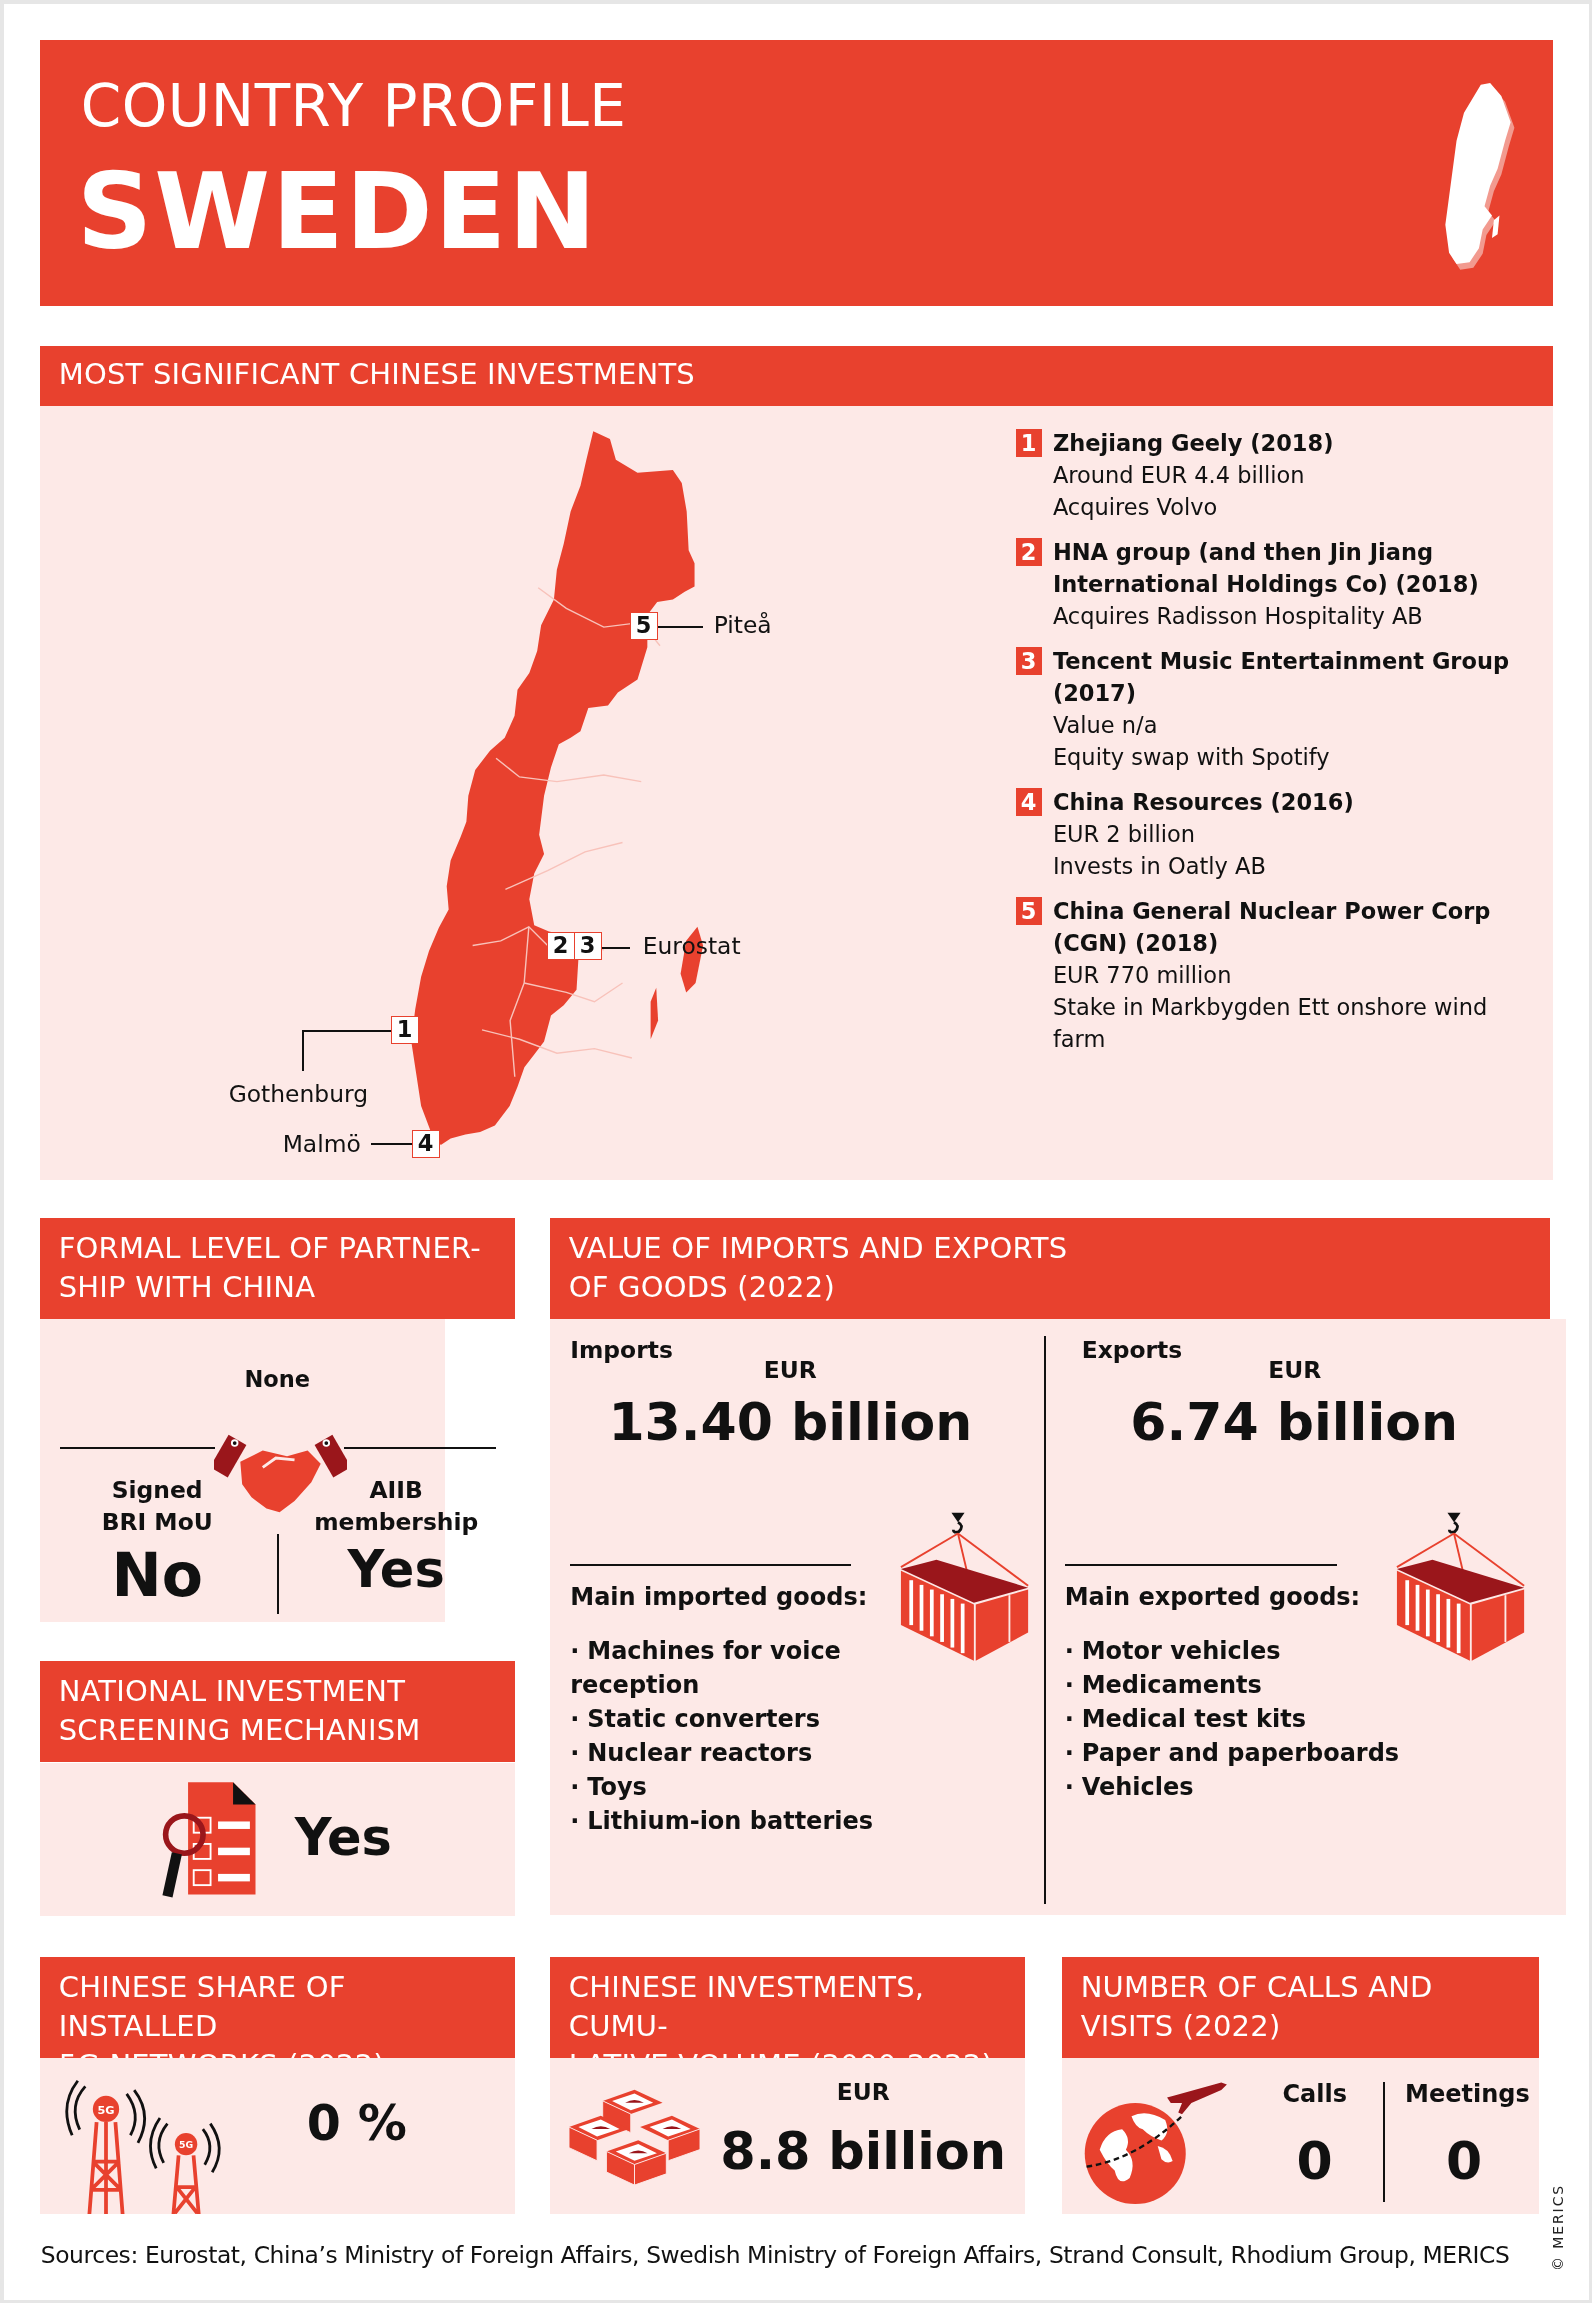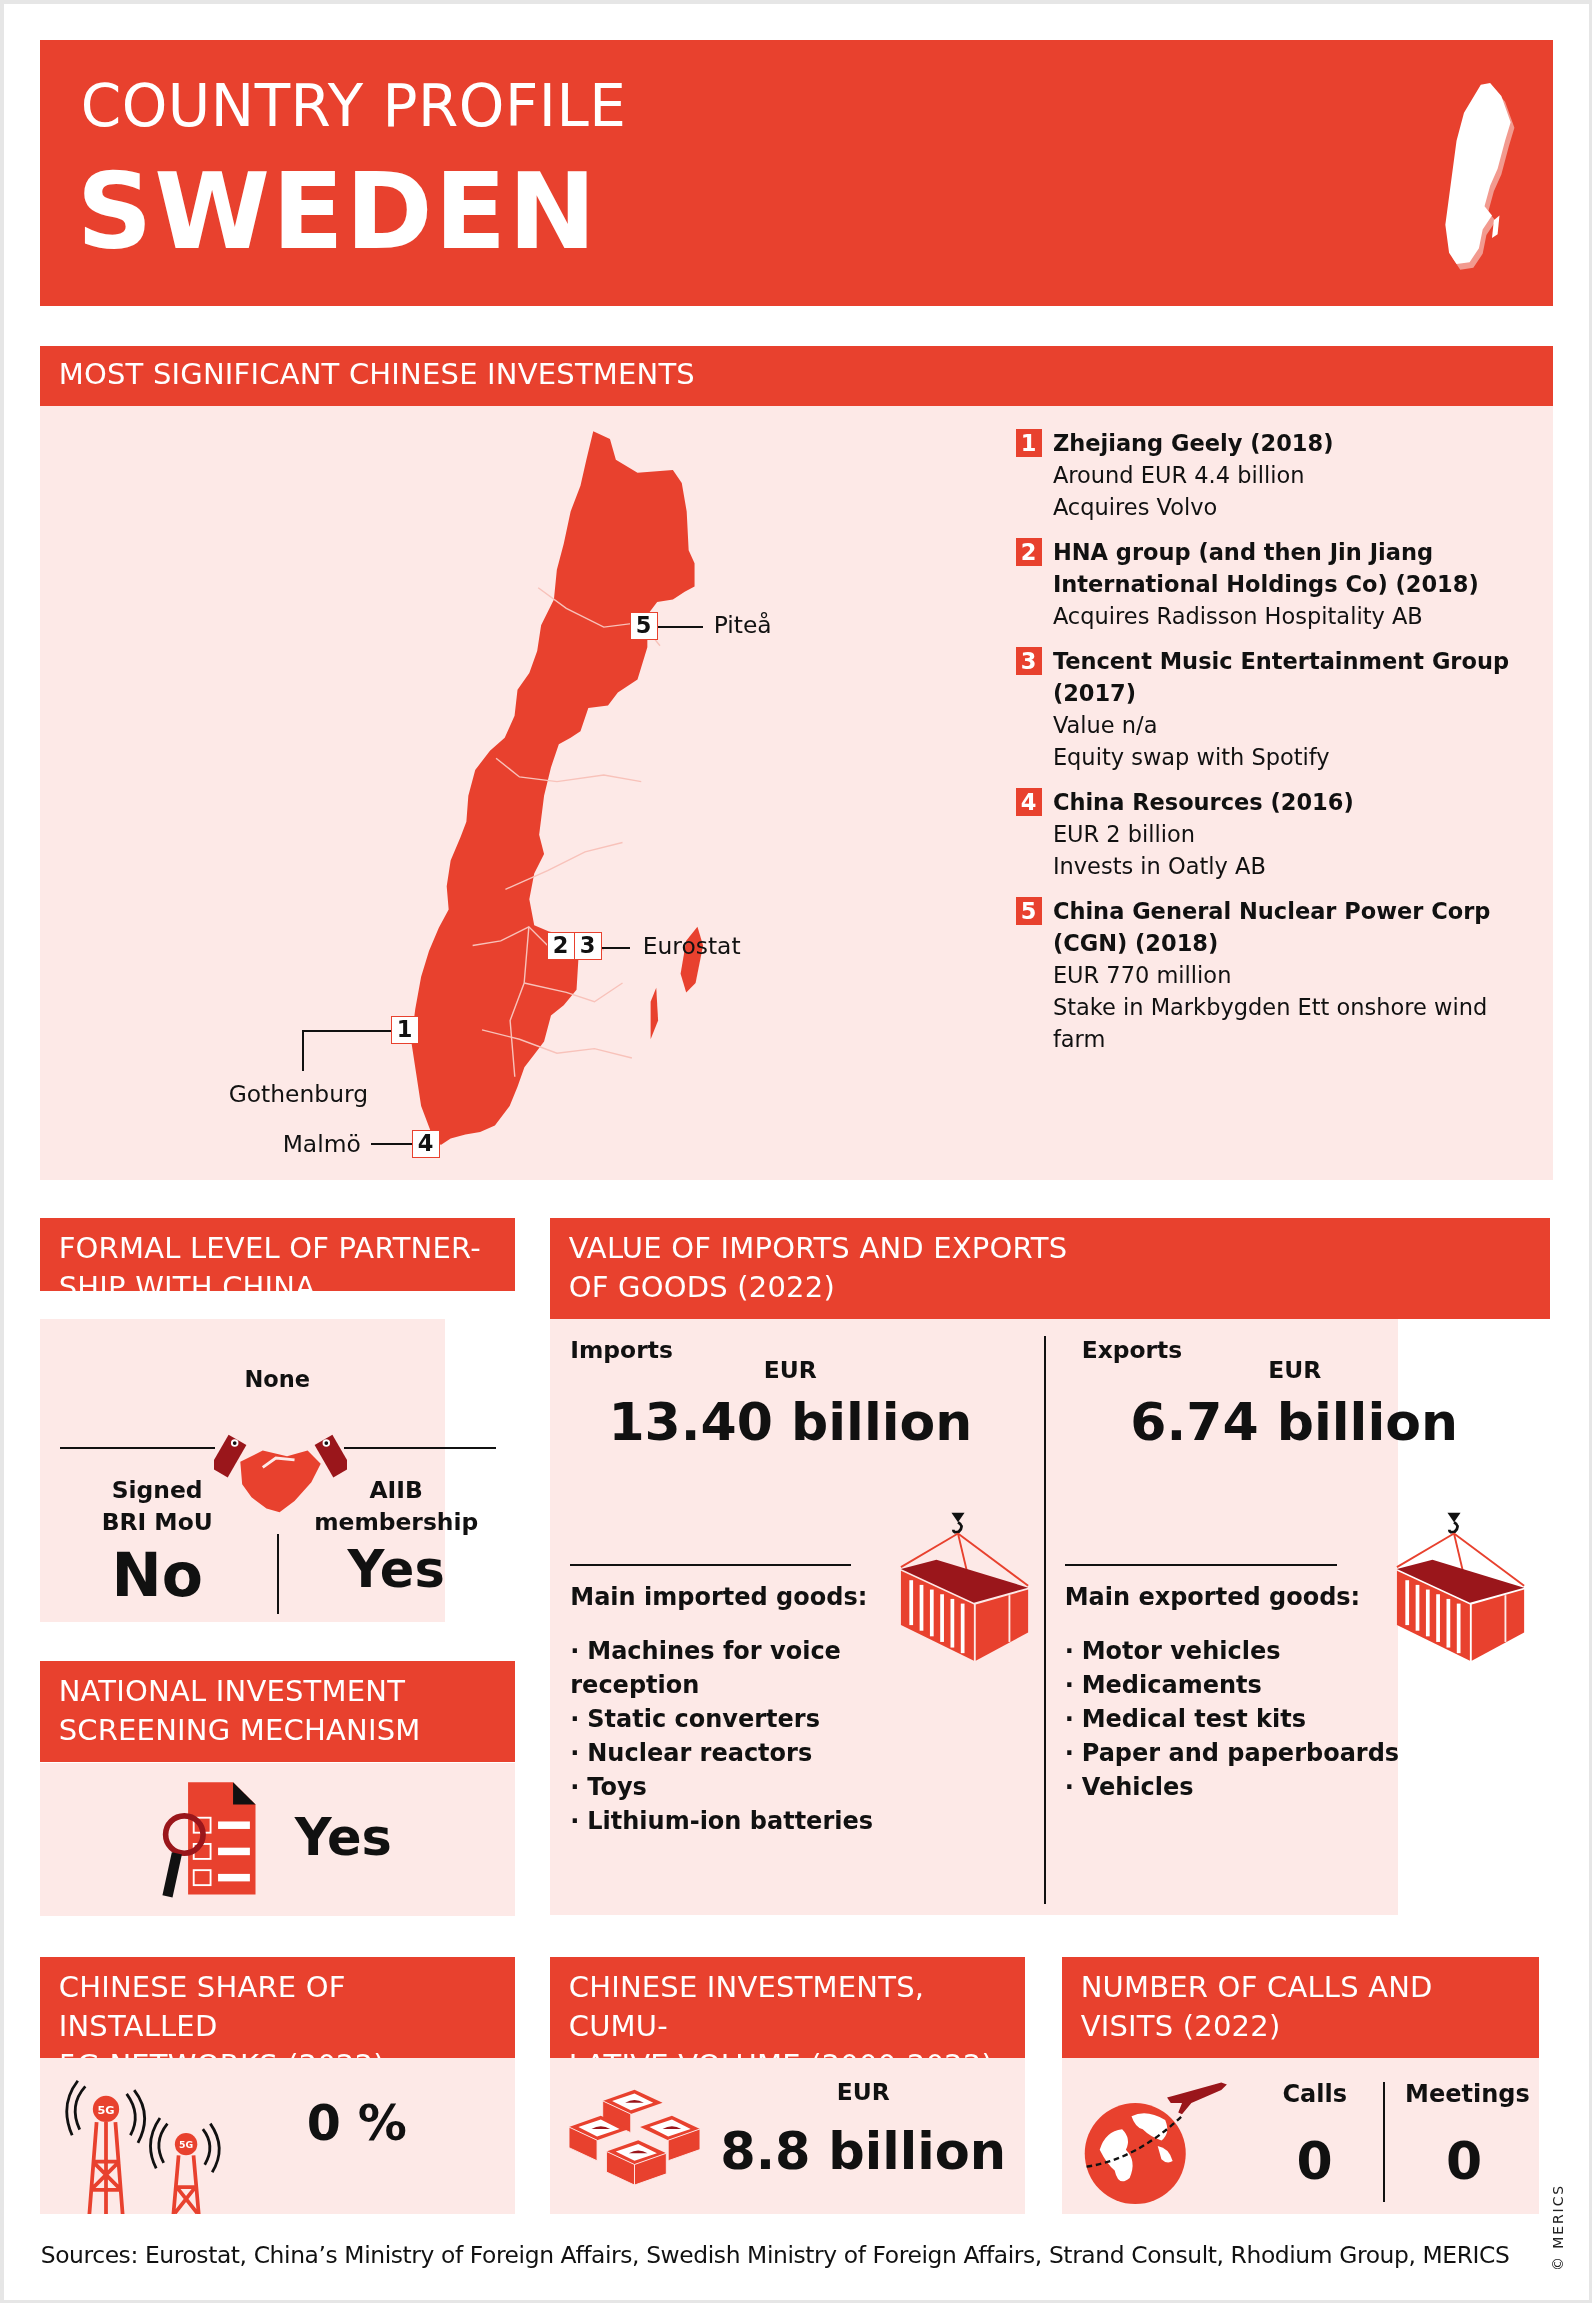--- a/index.html
+++ b/index.html
@@ -26,28 +26,28 @@
   .inv-text { font-size: 22.5px; line-height: 32px; }
   .inv-text .t { font-weight: bold; display: block; }
   .inv-text .l { display: block; }
 
   .map-label { font-size: 23.4px; color: #111; }
   .pin { width: 28px; height: 28px; background: #fff; border: 1.9px solid #e8412e; font-weight: bold; font-size: 22.5px; line-height: 24px; text-align: center; color: #111; }
   .leader { background: #111; height: 1.9px; }
   .leader-v { background: #111; width: 1.9px; }
 
   
-  .part-hdr { left: 36px; top: 1214px; width: 475px; height: 73px; }
+  .part-hdr { left: 36px; top: 1214px; width: 475px; height: 101px; }
   .part-body { left: 36px; top: 1315px; width: 405px; height: 303px; }
   .center-txt { text-align: center; }
   .bold { font-weight: bold; }
 
   
   .trade-hdr { left: 546px; top: 1214px; width: 1000px; height: 101px; }
-  .trade-body { left: 546px; top: 1315px; width: 848px; height: 596px; }
+  .trade-body { left: 546px; top: 1315px; width: 1016px; height: 596px; }
   .goods li { list-style: none; font-size: 24px; line-height: 34px; font-weight: bold; }
   .goods li .bul { display: inline-block; width: 17px; }
 
   
   .scr-hdr { left: 36px; top: 1657px; width: 475px; height: 101px; }
   .scr-body { left: 36px; top: 1759px; width: 475px; height: 153px; }
 
   
   .b-hdr { top: 1953px; height: 101px; }
   .b-body { top: 2054px; height: 156px; }

